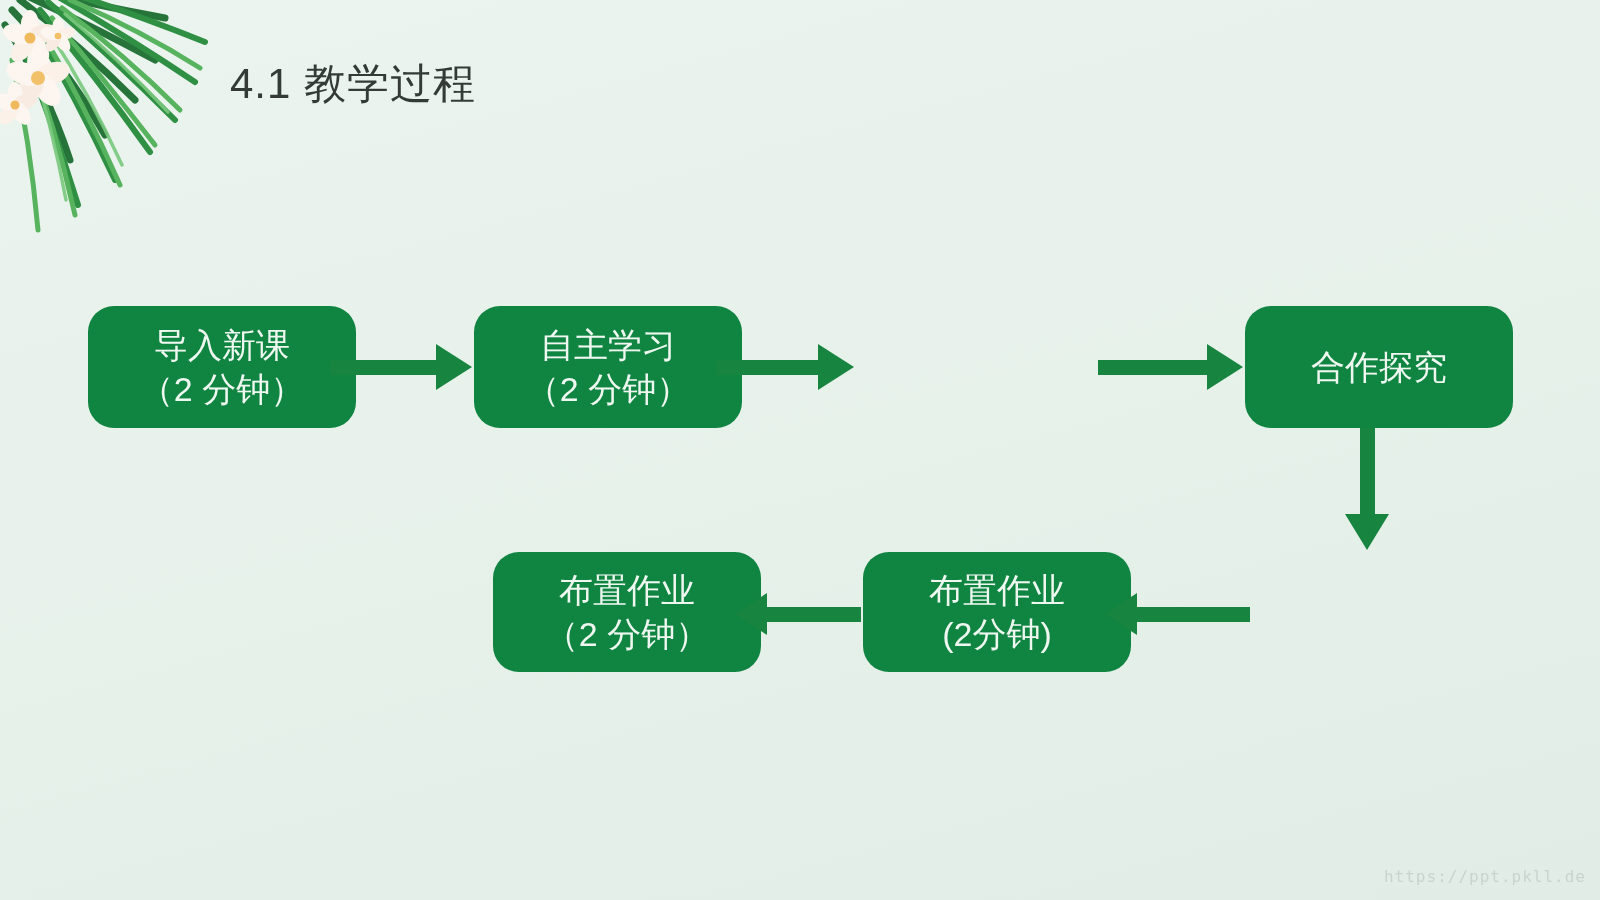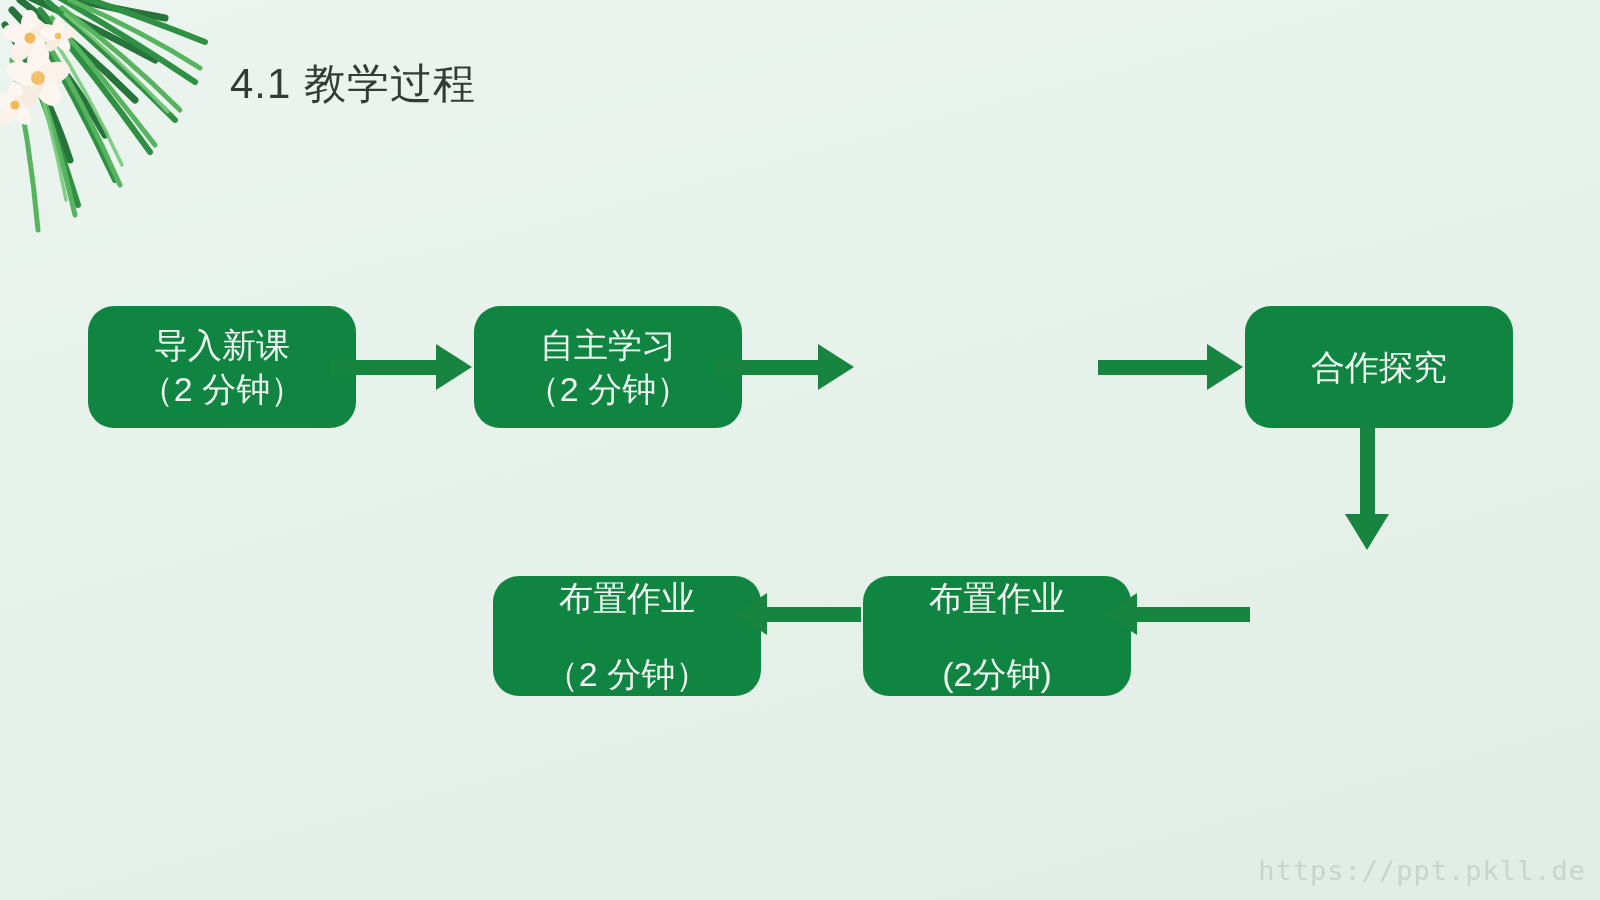--- a/index.html
+++ b/index.html
@@ -23,21 +23,21 @@
     position:absolute;left:230px;top:56px;
     font-size:42px;letter-spacing:1px;color:var(--title-color);font-weight:400;
   }
   .node{
     position:absolute;width:268px;background:var(--node-fill);
     border-radius:26px;color:var(--node-text);
     display:flex;flex-direction:column;justify-content:center;align-items:center;
     text-align:center;font-size:34px;line-height:1.3;
   }
   .row1{top:306px;height:122px;}
-  .row2{top:576px;height:120px;justify-content:space-between;}
+  .row2{top:552px;height:120px;}
   .arrow{position:absolute;display:flex;align-items:center;}
   .arrow .shaft{flex:1 1 auto;height:15px;background:var(--arrow-color);}
   .arrow .head-right{
     width:0;height:0;flex:0 0 auto;
     border-top:23px solid transparent;border-bottom:23px solid transparent;
     border-left:36px solid var(--arrow-color);
   }
   .arrow .head-left{
     width:0;height:0;flex:0 0 auto;
     border-top:21px solid transparent;border-bottom:21px solid transparent;
@@ -46,21 +46,21 @@
   .arrow-h{height:46px;}
   .arrow-down{flex-direction:column;width:44px;}
   .arrow-down .shaft{flex:1 1 auto;width:15px;height:auto;}
   .arrow-down .head-down{
     width:0;height:0;flex:0 0 auto;
     border-left:22px solid transparent;border-right:22px solid transparent;
     border-top:36px solid var(--arrow-color);
   }
   .watermark{
     position:absolute;right:14px;bottom:14px;
-    font-family:"DejaVu Sans Mono", monospace;font-size:27px;
+    font-family:"DejaVu Sans Mono", monospace;font-size:16px;
     color:var(--watermark-color);letter-spacing:1px;
   }
 </style>
 </head>
 <body>
 
 <div class="slide">
 
   <svg class="decoration" viewBox="0 0 240 255" aria-hidden="true">
     <g fill="none" stroke-linecap="round">

